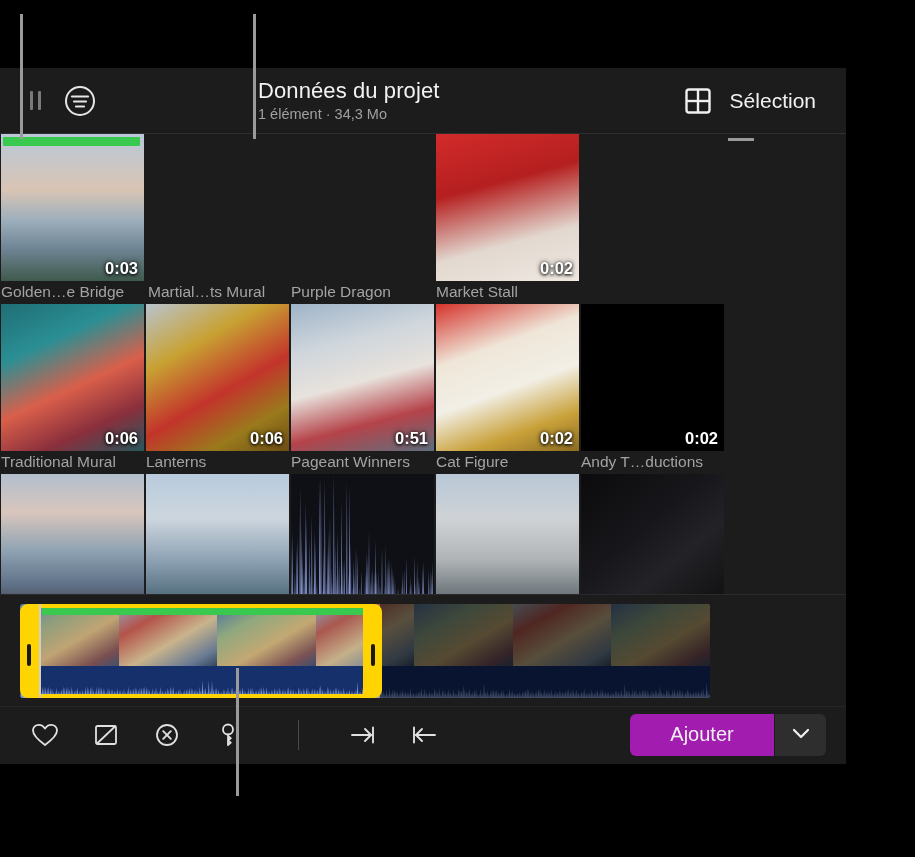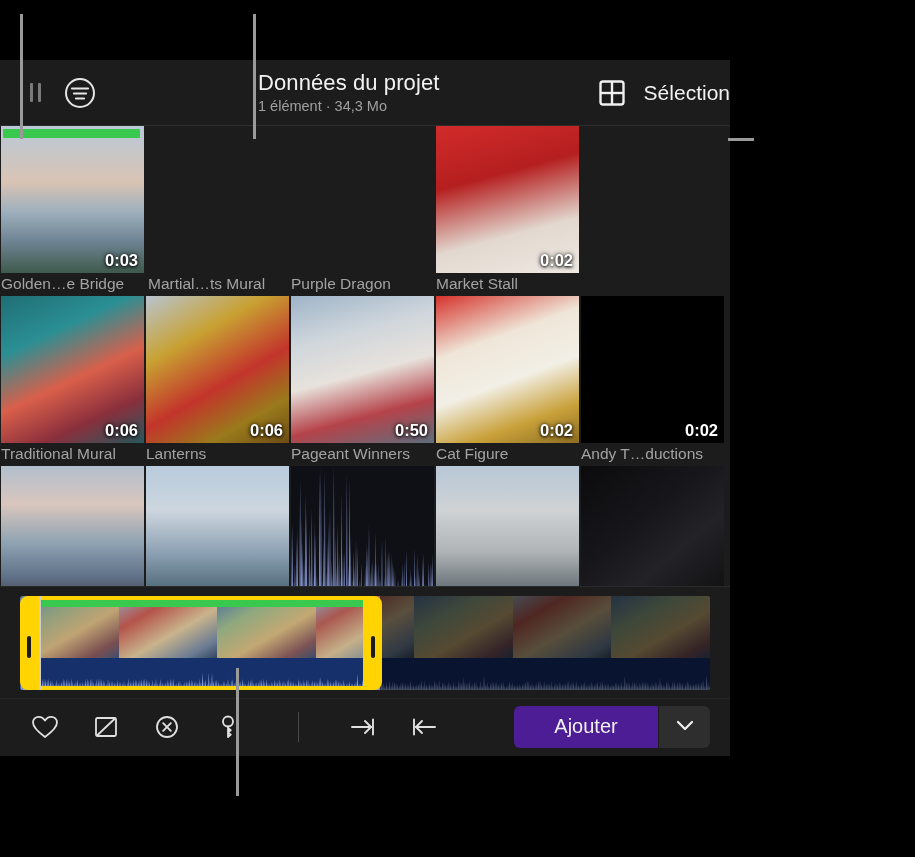--- a/index.html
+++ b/index.html
@@ -15,22 +15,22 @@
   .callout { position: absolute; background: #9a9a9a; z-index: 50; }
   .callout-v { width: 3px; }
   .callout-h { height: 3px; }
   #callout-top-left    { left: 20px;  top: 14px;  height: 125px; }
   #callout-top-mid     { left: 253px; top: 14px;  height: 125px; }
   #callout-right       { left: 728px; top: 138px; width: 26px; }
   #callout-bottom      { left: 236px; top: 668px; height: 128px; }
 
   
   #panel {
-    position: absolute; left: 0; top: 60px;
-    width: 730px; height: 696px;
+    position: absolute; left: 0; top: 68px;
+    width: 846px; height: 696px;
     background: #1c1c1c;
     overflow: hidden;
   }
 
   
   #browser-header {
     position: relative;
     height: 66px;
     background: #1c1c1c;
     display: flex; align-items: center;
@@ -41,21 +41,21 @@
   .pause-bars i { display: block; width: 3px; height: 19px; background: #7a7a7a; border-radius: 1px; }
   .sort-icon { width: 34px; height: 34px; }
   .hdr-center { flex: 1; display: flex; flex-direction: column; align-items: flex-start; }
   #project-title {
     color: #f2f2f2; font-size: 22px; letter-spacing: .1px; line-height: 26px;
     font-weight: 400;
   }
   #project-sub {
     color: #a0a0a0; font-size: 14.5px; line-height: 19px; margin-top: 1px;
   }
-  .hdr-right { display: flex; align-items: center; gap: 18px; }
+  .hdr-right { display: flex; align-items: center; gap: 18px; padding-right: 30px; }
   .grid-icon { width: 28px; height: 28px; }
   #selection-label { color: #f2f2f2; font-size: 21px; }
 
   
   #thumb-grid {
     position: relative;
     background: #1c1c1c;
     padding: 0 0 0 0;
     height: 460px;
   }
@@ -153,21 +153,21 @@
     display: flex; align-items: center;
     padding: 0 20px;
     border-top: 1px solid #262626;
   }
   .tool-icons { display: flex; align-items: center; gap: 31px; padding-left: 10px; }
   .ti { width: 30px; height: 30px; cursor: pointer; }
   .tb-divider { width: 1px; height: 30px; background: #4a4a4a; margin: 0 18px 0 24px; }
   .spacer { flex: 1; }
   #add-group { display: flex; }
   #add-button {
-    background: #4c1d95; color: #f0f0f0;
+    background: #a21caf; color: #f0f0f0;
     border: none; border-radius: 6px 0 0 6px;
     font-family: "Liberation Sans", sans-serif;
     font-size: 20px; height: 42px; width: 144px;
     cursor: pointer;
   }
   #add-menu-button {
     background: #2e2e2e; border: none; border-left: 1px solid #1c1c1c;
     border-radius: 0 6px 6px 0;
     width: 52px; height: 42px; cursor: pointer;
     display: flex; align-items: center; justify-content: center;
@@ -253,21 +253,21 @@
           <div class="thumb-cell">
             <div class="thumb-box">
               <div class="thumb-img" style="background: linear-gradient(150deg, rgb(185, 196, 207) 0%, rgb(200, 161, 50) 30%, rgb(195, 52, 43) 58%, rgb(154, 122, 28) 80%, rgb(109, 77, 20) 100%) 0% 0% / cover;"></div>
               <div class="dur">0:06</div>
             </div>
             <div class="thumb-name">Lanterns</div>
           </div>
           <div class="thumb-cell">
             <div class="thumb-box">
               <div class="thumb-img" style="background: linear-gradient(165deg, rgb(159, 180, 201) 0%, rgb(207, 214, 220) 28%, rgb(232, 226, 220) 52%, rgb(181, 67, 74) 76%, rgb(95, 111, 125) 100%) 0% 0% / cover;"></div>
-              <div class="dur">0:50</div>
+              <div class="dur">0:51</div>
             </div>
             <div class="thumb-name">Pageant Winners</div>
           </div>
           <div class="thumb-cell">
             <div class="thumb-box">
               <div class="thumb-img" style="background: linear-gradient(160deg, rgb(213, 51, 44) 0%, rgb(239, 230, 216) 32%, rgb(242, 239, 230) 56%, rgb(201, 161, 58) 80%, rgb(141, 109, 34) 100%) 0% 0% / cover;"></div>
               <div class="dur">0:02</div>
             </div>
             <div class="thumb-name">Cat Figure</div>
           </div>

